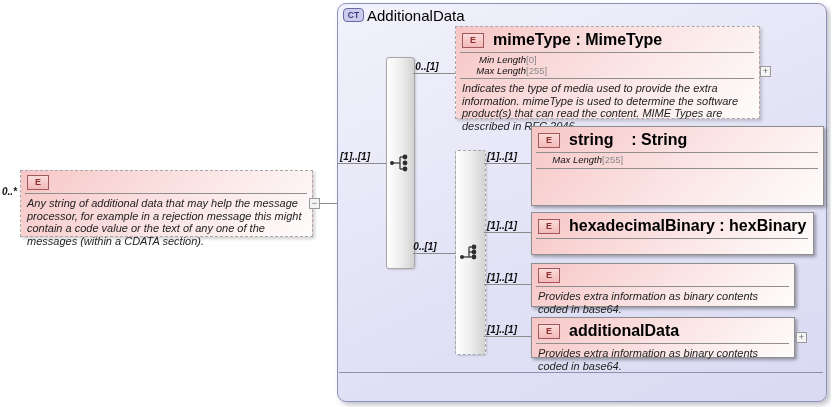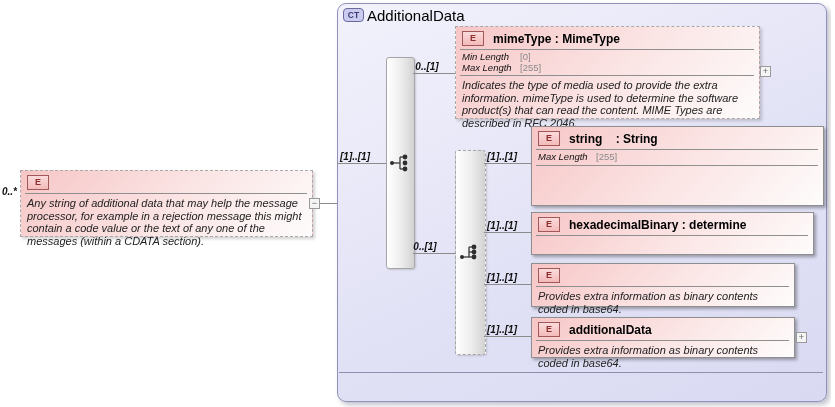--- a/index.html
+++ b/index.html
@@ -31,28 +31,28 @@
     background:linear-gradient(135deg,#f7c6c6 0%,#fbe3e3 50%,#fefcfc 100%);
   }
   .card.dashed { border:1px dashed #a9a9a9; box-shadow:2px 2px 3px rgba(0,0,0,.18); }
   .card.solid  { border:1px solid #8f8f8f;  box-shadow:2px 2px 3px rgba(0,0,0,.32); }
   .card-header { display:flex; align-items:center; gap:9px; padding:4px 6px 2px 6px; }
   .e-badge {
     flex:0 0 auto; width:20px; height:13px; border:1px solid #a15858;
     background:linear-gradient(#fadbdb,#f3baba); color:#8c2f2f;
     font-size:9px; font-weight:bold; line-height:12px; text-align:center;
   }
-  .card-title { font-size:12px; font-weight:bold; color:#000; white-space:nowrap; }
+  .card-title { font-size:16px; font-weight:bold; color:#000; white-space:nowrap; }
   .card-hr { height:0; border-top:1px solid #8f8f8f; margin:1px 5px 1px 4px; }
   .card-desc {
     font-style:italic; font-size:11px; line-height:1.14; color:#222;
     padding:2px 6px 3px 6px;
   }
   .facet-block { padding:1px 0 1px 0; }
-  .facet-row { display:flex; padding:0 6px; font-size:9.5px; line-height:10.5px; }
+  .facet-row { display:flex; padding:0 12px; font-size:9.5px; line-height:10.5px;text-align:right; }
   .facet-label { font-style:italic; color:#111; width:58px; flex:0 0 auto; }
   .facet-value { color:#8a8a8a; }
   
   .bar {
     position:absolute; border-radius:3px;
     background:linear-gradient(to right,#ffffff 0%,#ececec 55%,#d2d2d2 100%);
     border:1px solid #a6a6a6; box-shadow:1px 1px 2px rgba(0,0,0,.15);
   }
   .bar.dashed { border-style:dashed; }
   .bar-icon { position:absolute; }
@@ -169,21 +169,21 @@
         <span class="facet-label">Max Length</span>
         <span class="facet-value">[255]</span>
       </div>
     </div>
     <div class="card-hr"></div>
   </div>
 
   <div class="card solid" style="left:531px;top:212px;width:281px;height:41px;">
     <div class="card-header">
       <span class="e-badge">E</span>
-      <span class="card-title">hexadecimalBinary : determine</span>
+      <span class="card-title">hexadecimalBinary : hexBinary</span>
     </div>
     <div class="card-hr"></div>
   </div>
 
   <div class="card solid" style="left:531px;top:263px;width:262px;height:42px;">
     <div class="card-header">
       <span class="e-badge">E</span>
     </div>
     <div class="card-hr"></div>
     <div class="card-desc">Provides extra information as binary contents coded in base64.</div>

